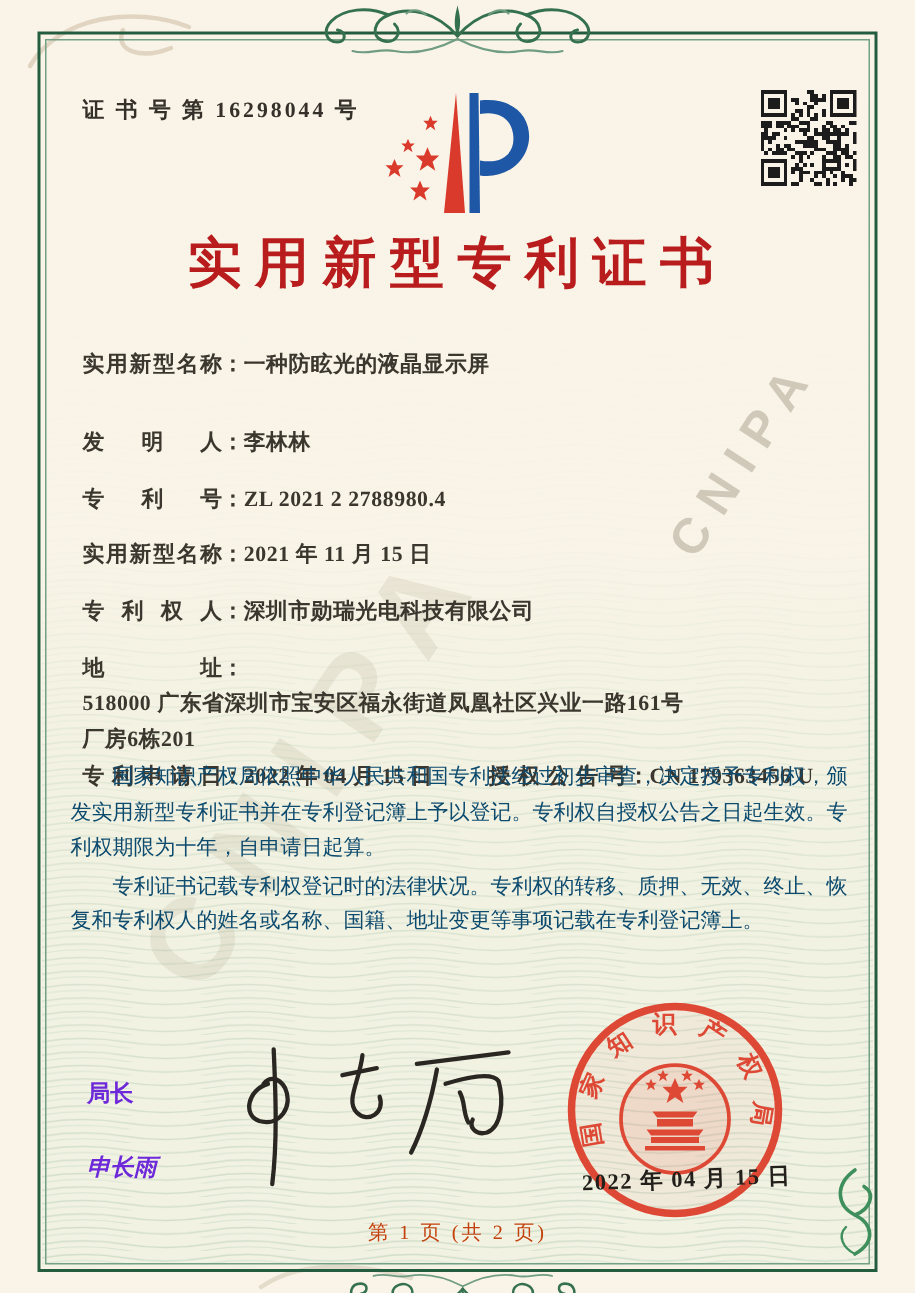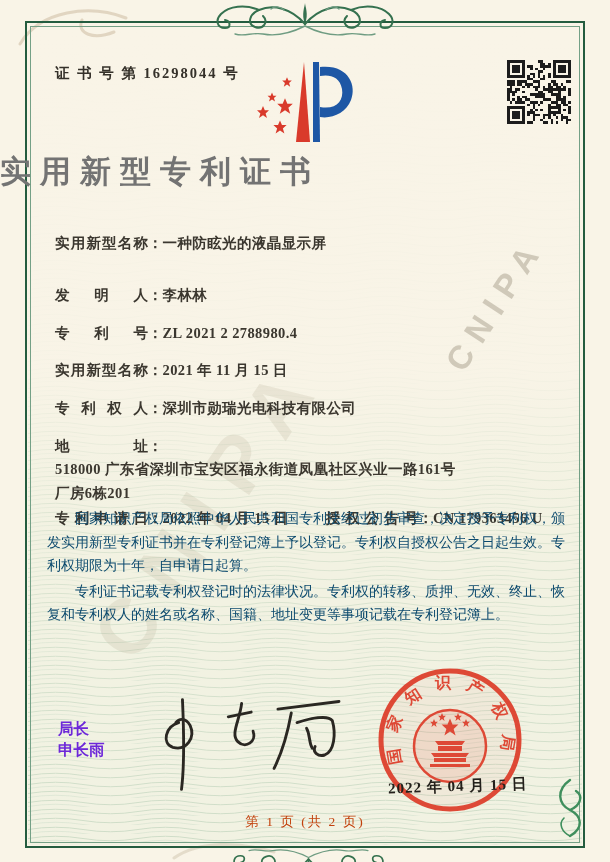--- a/index.html
+++ b/index.html
@@ -13,36 +13,36 @@
   .swirl{position:absolute;z-index:1;}
   .wm{position:absolute;z-index:1;font-family:"Liberation Sans",sans-serif;font-weight:700;transform-origin:left bottom;white-space:nowrap;}
   .wm-big{left:150px;top:585px;font-size:78px;letter-spacing:22px;color:rgba(178,168,146,0.20);transform:rotate(-56deg);}
   .wm-small{left:470px;top:340px;font-size:33px;letter-spacing:10px;color:rgba(148,138,118,0.40);transform:rotate(-57deg);}
   .content{position:absolute;inset:0;z-index:3;}
   .orn-top{position:absolute;left:195px;top:1px;z-index:4;}
   .orn-bottom{position:absolute;left:215px;top:841px;z-index:4;}
   .cert-no{position:absolute;left:55px;top:64px;font-size:14.5px;letter-spacing:2px;font-weight:600;color:#35312a;}
   .logo{position:absolute;left:252px;top:57px;}
   .qr{position:absolute;left:507px;top:60px;width:64px;height:64px;}
-  .title{position:absolute;left:0;top:151px;width:100%;font-size:31px;font-weight:800;letter-spacing:9px;color:#737373;}
+  .title{position:absolute;left:0;top:151px;width:100%;text-align:center;font-size:36px;font-weight:800;letter-spacing:9px;color:#b91c1c;}
   .fields{position:absolute;left:55px;top:233px;width:508px;font-size:14.5px;font-weight:600;color:#3b372f;}
   .frow{line-height:21px;}
   .frow .lbl{display:inline-block;width:93px;text-align:justify;text-align-last:justify;vertical-align:top;}
   .frow .cln{display:inline-block;vertical-align:top;}
   .frow .val{display:inline-block;vertical-align:top;letter-spacing:0.4px;}
   .mt1{margin-top:0;}.mt2{margin-top:31px;}.mt3{margin-top:17px;}.mt4{margin-top:16px;}
   .mt5{margin-top:17px;}.mt6{margin-top:17px;}.mt7{margin-top:3px;}
   .addr .val{width:402px;word-break:break-all;line-height:24px;}
   .grant .gval{display:inline-block;width:163px;vertical-align:top;letter-spacing:0.4px;}
   .paras{position:absolute;left:47px;top:507px;width:518px;font-size:14px;line-height:23.5px;
          text-align:justify;color:#0c4a6e;font-style:oblique 10deg;font-weight:500;}
   .paras p{margin:0;text-indent:2em;}
   .paras p + p{margin-top:2px;}
   .signer{position:absolute;left:58px;top:719px;font-size:15.5px;font-weight:600;color:#6d28d9;}
-  .signer .nm{margin-top:0;}
+  .signer .nm{margin-top:28px;font-style:italic;}
   .sig{position:absolute;left:150px;top:692px;z-index:3;}
   .seal{position:absolute;left:375px;top:665px;z-index:5;}
   .seal-date{position:absolute;left:388px;top:777px;z-index:6;font-size:15px;font-weight:700;
              letter-spacing:1px;color:#23201b;transform:rotate(-2deg);white-space:nowrap;}
   .flourish{position:absolute;left:542px;top:776px;z-index:4;}
   .footer{position:absolute;left:0;top:813px;width:100%;text-align:center;font-size:13.5px;letter-spacing:2px;color:#c2410c;z-index:3;}
 </style>
 </head>
 <body>
 

